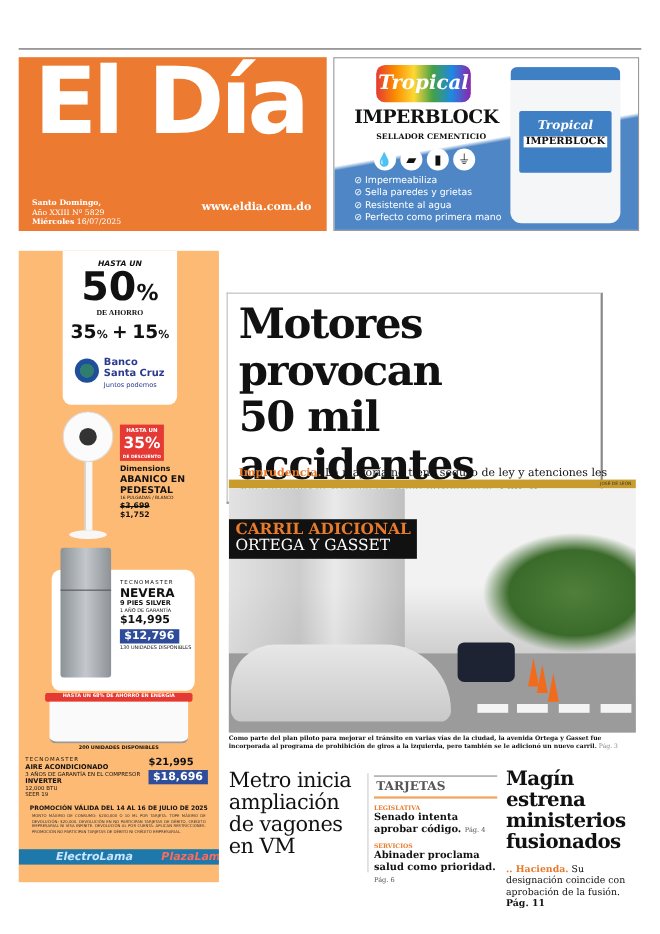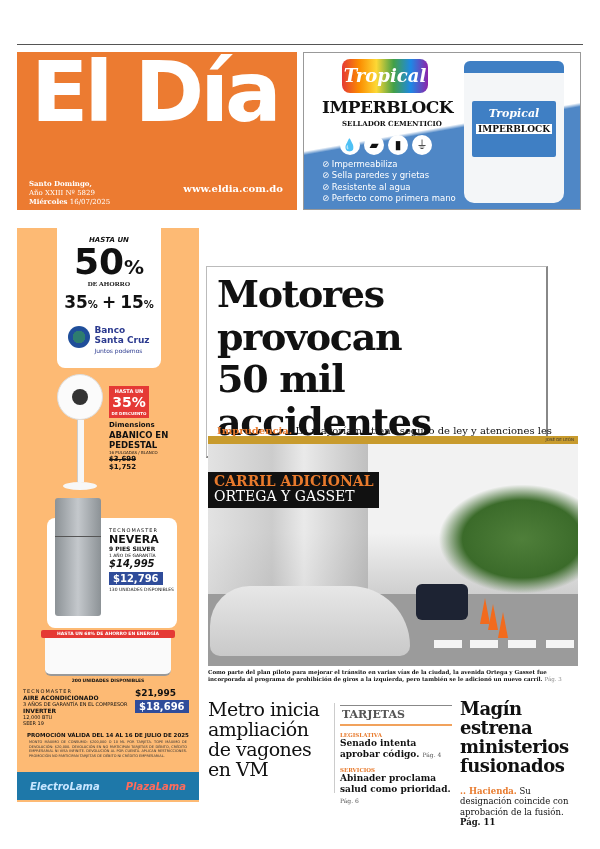--- a/index.html
+++ b/index.html
@@ -54,35 +54,35 @@
   .fanTxt .title { font-weight:bold; font-size:8.5px; margin-top:2px; }
   .fanTxt .strike { text-decoration:line-through; font-weight:bold; font-size:7px; }
   .fanTxt .now { font-weight:bold; font-size:7px; }
 
   .card2 { position:absolute; left:30px; top:290px; width:130px; height:110px; background:#fff; border-radius:8px; }
   .fridge { position:absolute; left:38px; top:270px; width:46px; height:118px; background:linear-gradient(90deg,#8c9296,#c4c8cc,#8c9296); border-radius:3px; }
   .fridge::after { content:""; position:absolute; left:0; top:38px; width:46px; height:1px; background:#555; }
   .frTxt { position:absolute; left:92px; top:300px; width:80px; font-size:7px; line-height:1.15; }
   .frTxt .brandn { font-size:5px; letter-spacing:1px; }
   .frTxt .title { font-weight:bold; font-size:11px; }
-  .frTxt .price1 { font-weight:bold; font-size:10px;font-style:italic; }
+  .frTxt .price1 { font-weight:bold; font-size:10px; }
   .priceBox { background:#2f4c9a; color:#fff; font-weight:bold; font-size:10px; padding:1px 4px; display:inline-block; margin-top:2px; }
   .frTxt .disp { font-size:4.5px; margin-top:2px; }
 
   .acBanner { position:absolute; left:24px; top:402px; width:134px; height:8px; background:#e53935; color:#fff; font-size:4.5px; font-weight:bold; text-align:center; line-height:8px; border-radius:2px; }
   .ac { position:absolute; left:28px; top:410px; width:126px; height:36px; background:#fafafa; border-radius:0 0 6px 6px; border-bottom:2px solid #999; }
   .acDisp { position:absolute; left:0; top:450px; width:182px; text-align:center; font-size:4.5px; font-weight:bold; }
   .acTxt { position:absolute; left:6px; top:460px; width:110px; font-size:5px; line-height:1.2; }
   .acTxt .brandn { letter-spacing:1px; font-size:5px; }
   .acTxt .title { font-weight:bold; font-size:6px; }
   .acPrice { position:absolute; left:118px; top:460px; font-size:5px; }
   .acPrice .p1 { font-weight:bold; font-size:9px; }
   .promo { position:absolute; left:6px; top:504px; width:170px; text-align:center; font-size:5.5px; font-weight:bold; }
   .fine { position:absolute; left:12px; top:512px; width:158px; font-size:3.5px; line-height:1.3; color:#333; text-align:justify; }
-  .stores { position:absolute; left:0; top:544px; width:182px; height:28px; background:#1e78a9; display:flex; align-items:center; justify-content:space-around; }
+  .stores { position:absolute; left:0; top:544px; width:182px; height:14px; background:#1e78a9; display:flex; align-items:center; justify-content:space-around;padding-left:21px; }
   .stores span { font-weight:bold; font-style:italic; font-size:10px; }
   .stores .s1 { color:#c8e6ff; }
   .stores .s2 { color:#ff6b5b; }
 
   
   .lead { left:206px; top:226px; width:342px; height:192px; border:1px solid #bbb; border-right:2px solid #888; border-bottom:2px solid #888; box-sizing:border-box;margin-top:40px; }
   .lead h1 { margin:0; position:absolute; left:10px; top:6px; font-family:"DejaVu Serif", serif; font-weight:bold; font-size:38px; line-height:1.12; letter-spacing:-1.3px; color:#111; }
   .lead .deck { position:absolute; left:10px; top:157px; width:350px; font-size:10px; line-height:1.3; }
   .kicker { color:#e87a2c; font-weight:bold; }
   .pg { font-weight:bold; }

